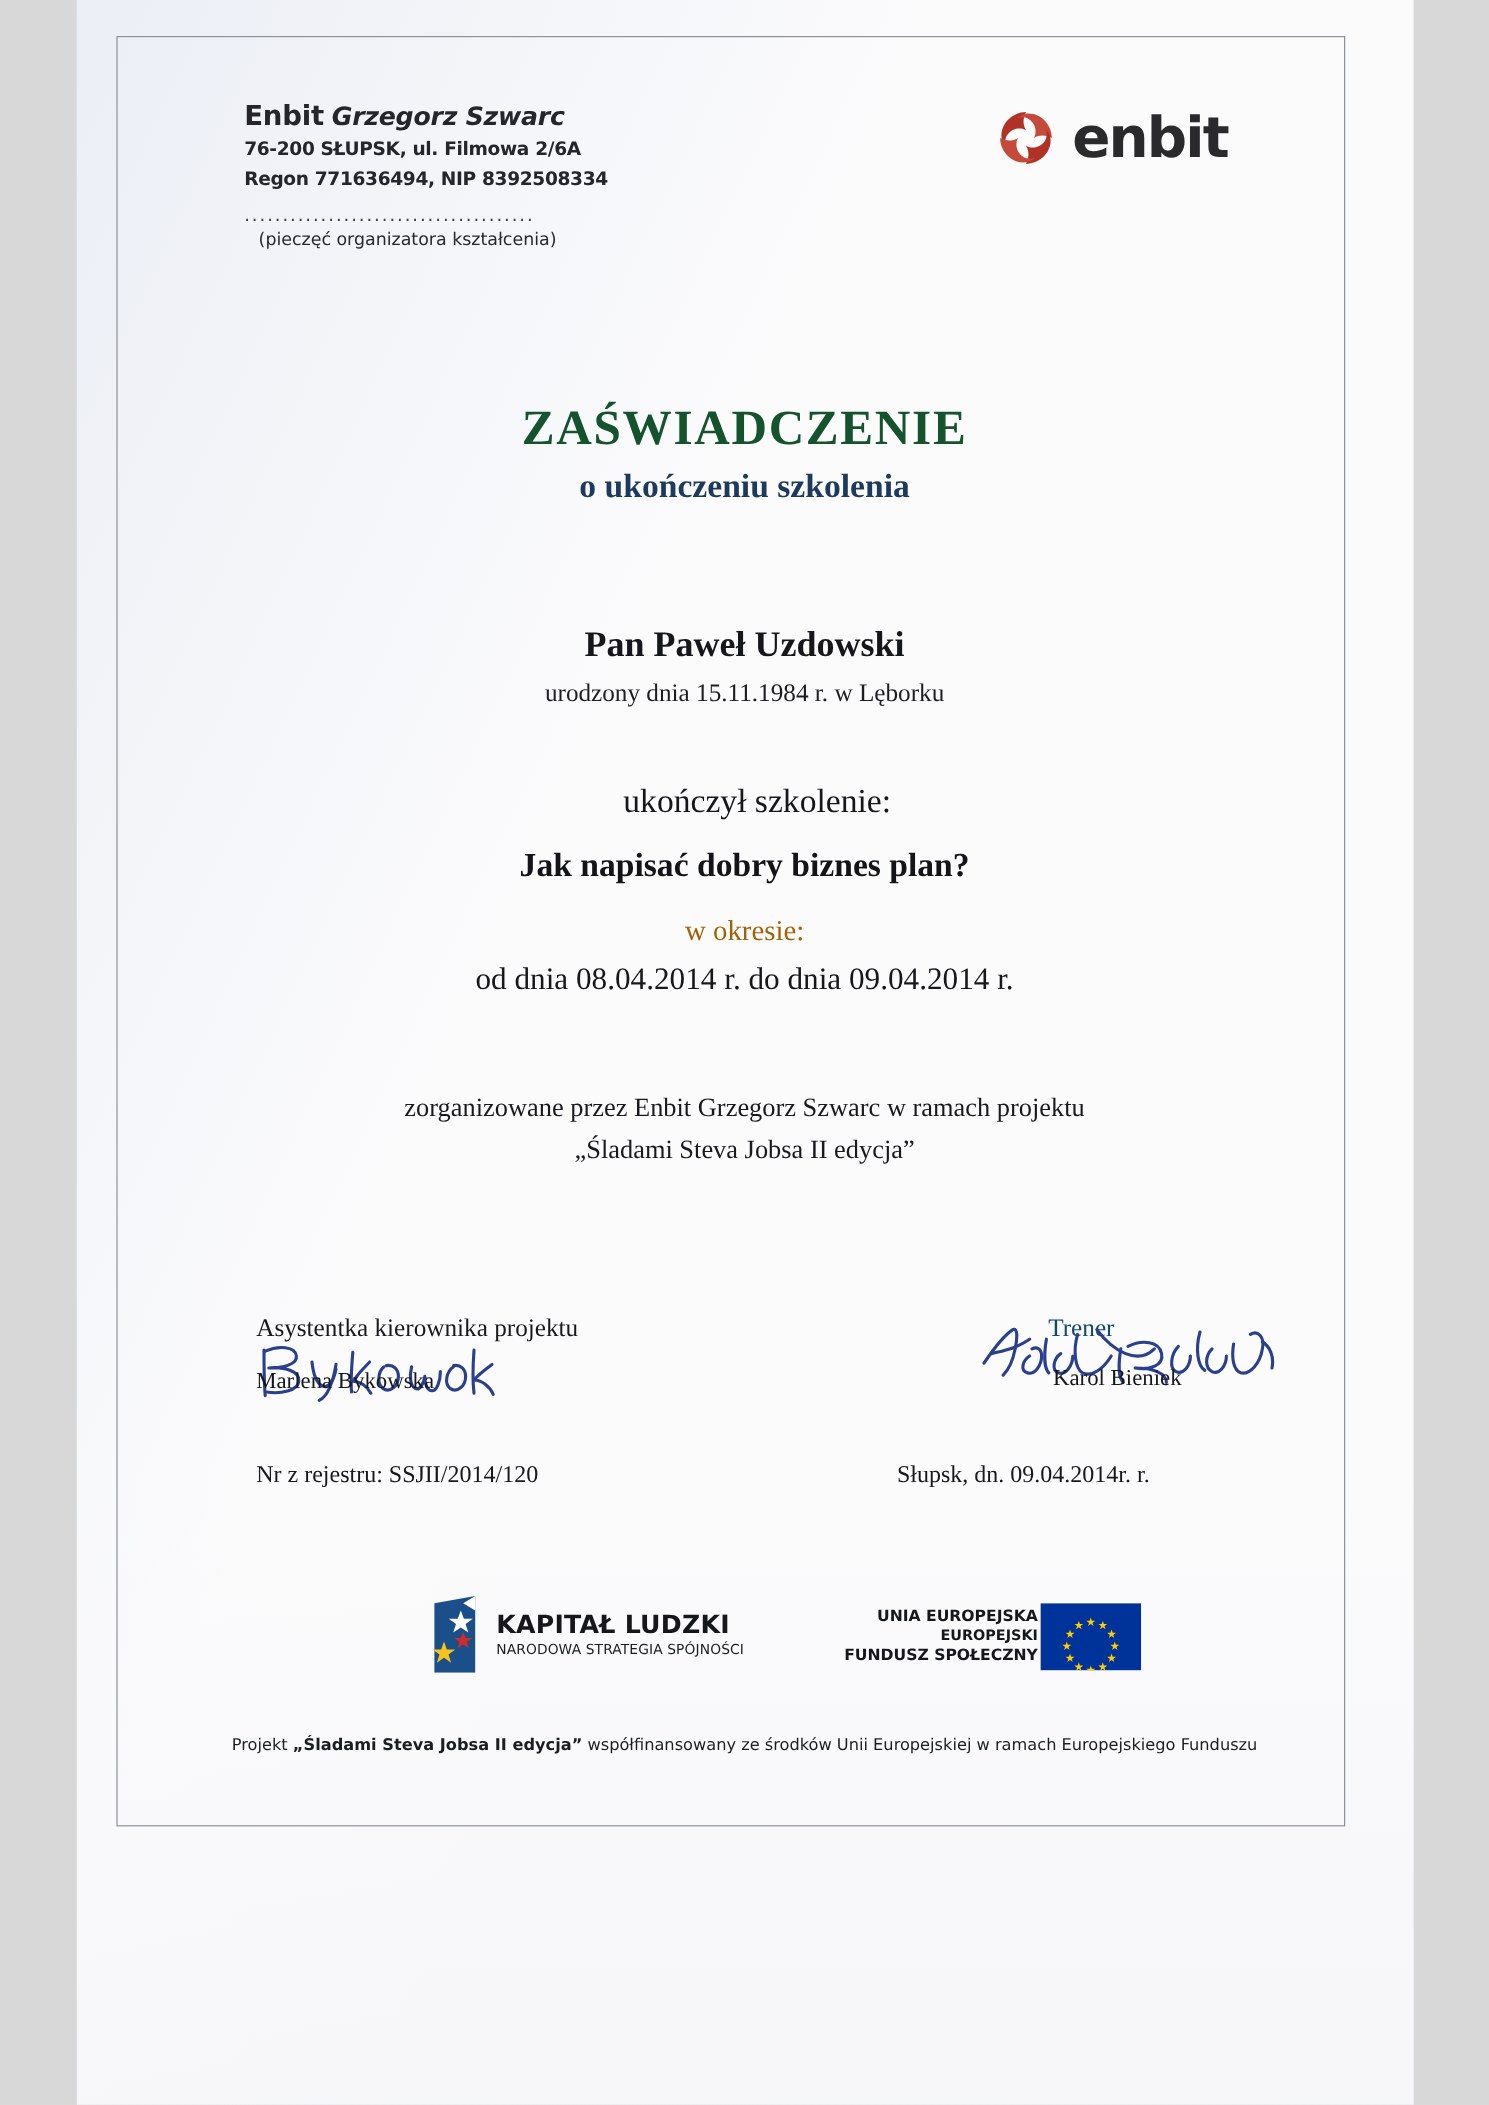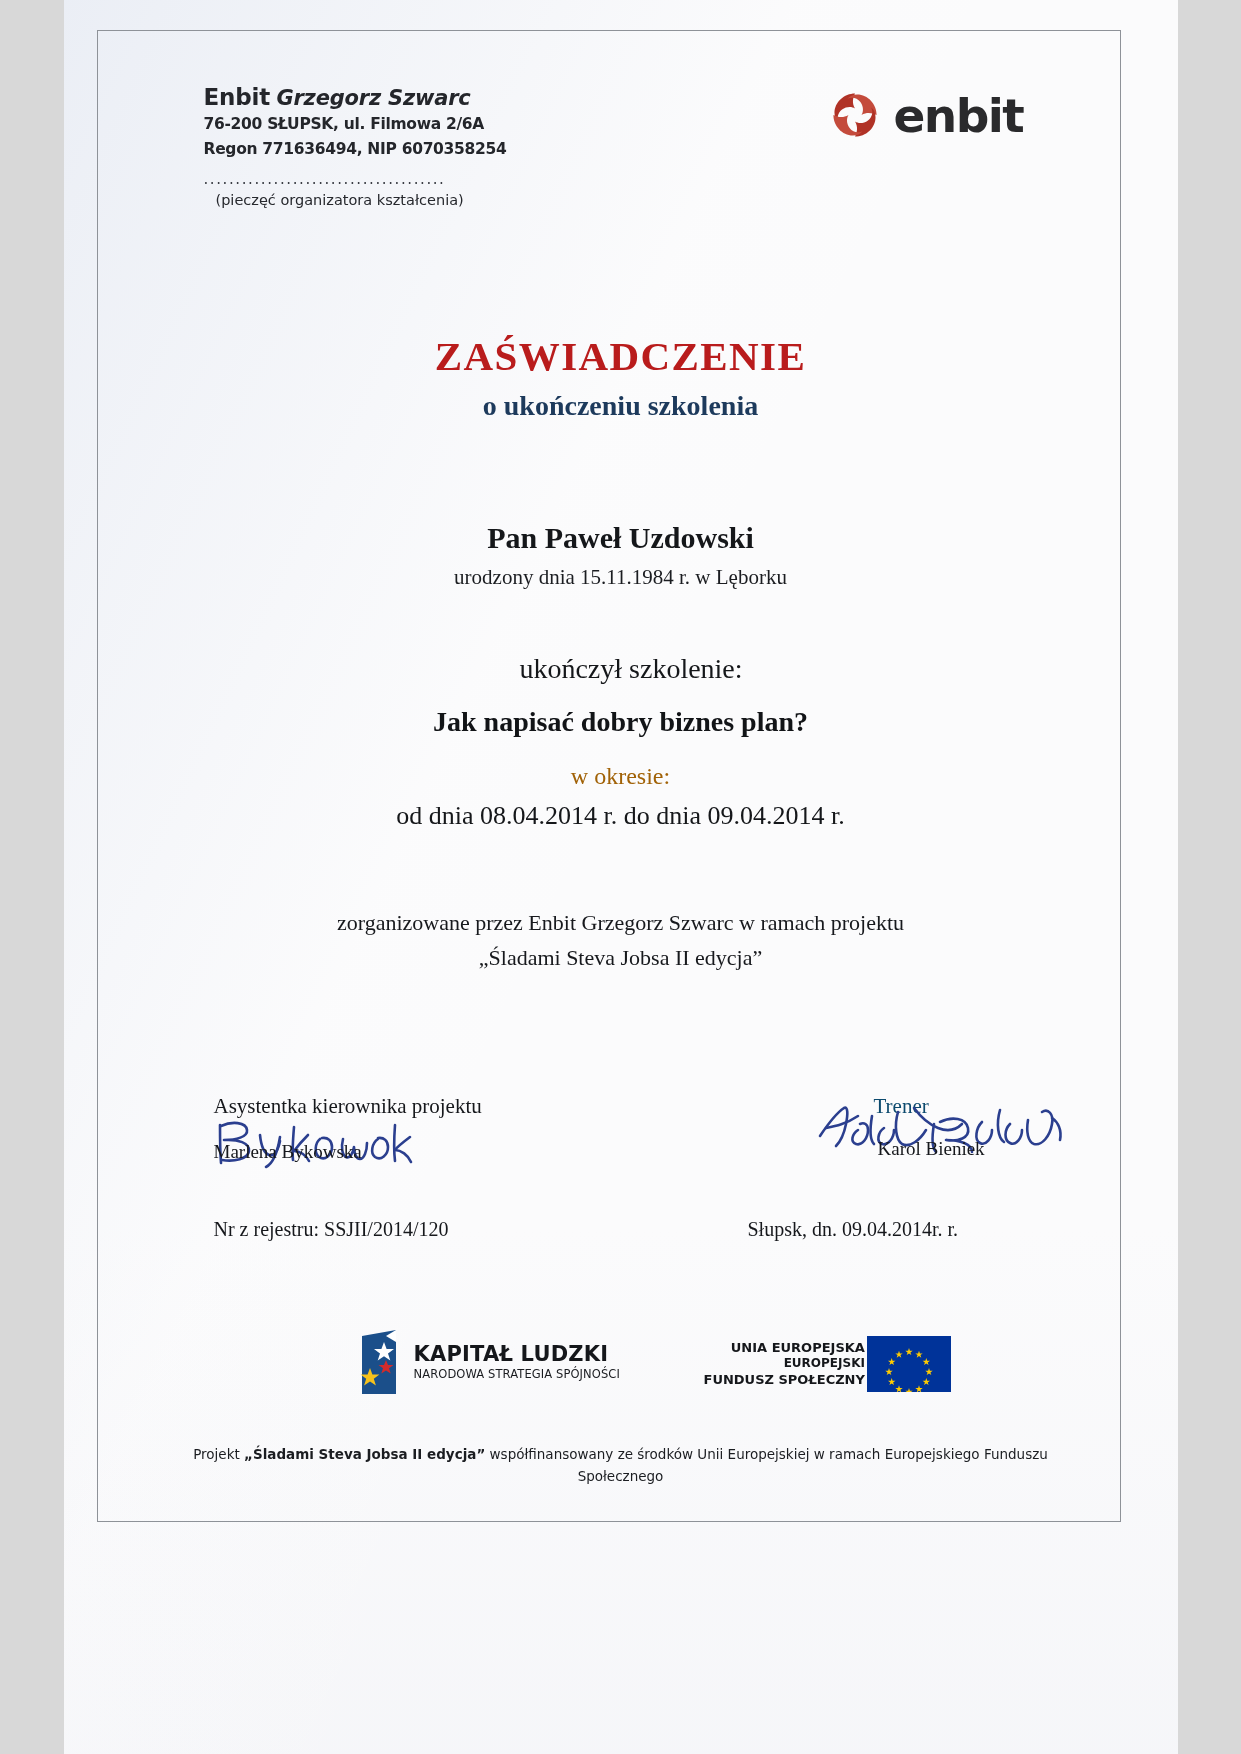--- a/index.html
+++ b/index.html
@@ -116,21 +116,21 @@
 
   
   .title {
     position: absolute;
     top: 332px;
     left: 0;
     right: 0;
     text-align: center;
     font-size: 41px;
     font-weight: bold;
-    color: #b91c1c;
+    color: #14532d;
     letter-spacing: 1.4px;
   }
   .subtitle {
     position: absolute;
     top: 390px;
     left: 0;
     right: 0;
     text-align: center;
     font-size: 28px;
     font-weight: bold;
@@ -347,21 +347,21 @@
   <div class="border-frame"></div>
 
   <div class="content">
 
     <div class="stamp">
       <div class="stamp-line1">
         <span class="brand">Enbit</span>
         <span class="owner">Grzegorz Szwarc</span>
       </div>
       <div class="stamp-addr">76-200 SŁUPSK, ul. Filmowa 2/6A</div>
-      <div class="stamp-addr">Regon 771636494, NIP 6070358254</div>
+      <div class="stamp-addr">Regon 771636494, NIP 8392508334</div>
       <div class="dots">..............................................</div>
       <div class="stamp-caption">(pieczęć organizatora kształcenia)</div>
     </div>
 
     <div class="logo">
       <svg class="logo-mark" viewBox="0 0 100 100">
         <path d="M50 10 C30 10 12 26 12 46 C12 54 15 60 20 64 C16 56 18 46 26 40 C34 34 44 34 50 38 C44 28 46 18 50 10 Z" fill="#b03226"></path>
         <path d="M90 50 C90 30 74 12 54 12 C46 12 40 15 36 20 C44 16 54 18 60 26 C66 34 66 44 62 50 C72 44 82 46 90 50 Z" fill="#c44b3c"></path>
         <path d="M50 90 C70 90 88 74 88 54 C88 46 85 40 80 36 C84 44 82 54 74 60 C66 66 56 66 50 62 C56 72 54 82 50 90 Z" fill="#b03226"></path>
         <path d="M10 50 C10 70 26 88 46 88 C54 88 60 85 64 80 C56 84 46 82 40 74 C34 66 34 56 38 50 C28 56 18 54 10 50 Z" fill="#c44b3c"></path>
@@ -463,17 +463,16 @@
             <polygon points="22,32 22.9,34.7 25.7,34.7 23.4,36.4 24.3,39.1 22,37.4 19.7,39.1 20.6,36.4 18.3,34.7 21.1,34.7"></polygon>
             <polygon points="24.7,22 25.6,24.7 28.4,24.7 26.1,26.4 27,29.1 24.7,27.4 22.4,29.1 23.3,26.4 21,24.7 23.8,24.7"></polygon>
             <polygon points="32,14.7 32.9,17.4 35.7,17.4 33.4,19.1 34.3,21.8 32,20.1 29.7,21.8 30.6,19.1 28.3,17.4 31.1,17.4"></polygon>
           </g>
         </svg>
       </div>
     </div>
 
     <div class="disclaimer">
       <div><span>Projekt </span><b>„Śladami Steva Jobsa II edycja”</b><span> współfinansowany ze środków Unii Europejskiej w ramach Europejskiego Funduszu</span></div>
-      <div>Społecznego</div>
     </div>
 
   </div>
 </div>
 
 </body></html>

